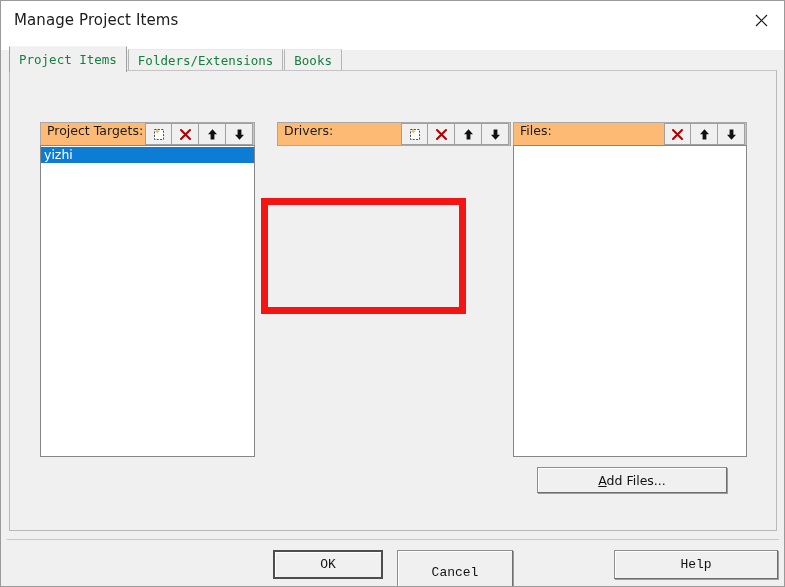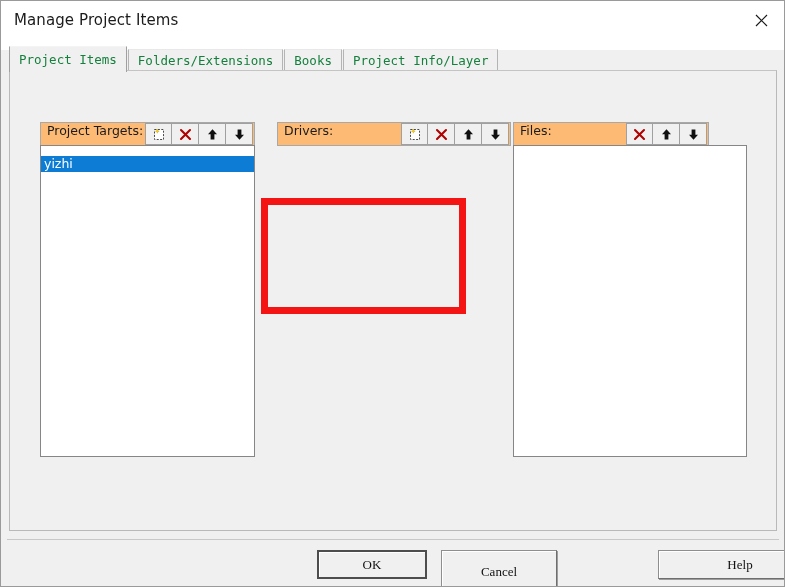--- a/index.html
+++ b/index.html
@@ -148,21 +148,21 @@
   .tool-btn + .tool-btn { border-left: none; }
   .tool-btn svg { display: block; }
   .tool-group { display: flex; margin-right: 1px; }
 
   .listbox {
     position: absolute;
     background: #ffffff;
     border: 1px solid #868686;
     box-sizing: border-box;
     overflow: hidden;
-    padding: 10px 0 0 0;
+    padding: 1px 0 0 0;
   }
   .listitem {
     height: 16px;
     line-height: 16px;
     font-family: "DejaVu Sans", sans-serif;
     font-size: 12.5px;
     color: #111;
     padding-left: 3px;
     white-space: nowrap;
     cursor: default;
@@ -183,23 +183,22 @@
     display: flex;
     align-items: center;
     justify-content: center;
     cursor: default;
     position: absolute;
     font-family: "DejaVu Sans", sans-serif;
     font-size: 12.5px;
     color: #111;
   }
   .btn.mono {
-    font-family: Liberation Serif, serif;
+    font-family: Liberation Mono, monospace;
     font-size: 13px;
-    margin-left: 44px;
   }
   .btn.focused {
     border: 2px solid #4d4d4d;
     box-shadow: inset 1px 1px 0 #ffffff;
   }
   .btn u { text-decoration: underline; }
 
   
   #bottom-sep {
     position: absolute;
@@ -234,21 +233,20 @@
       <svg width="13" height="13" viewBox="0 0 13 13" aria-hidden="true">
         <path d="M1 1 L12 12 M12 1 L1 12" stroke="#1a1a1a" stroke-width="1.2" fill="none"></path>
       </svg>
     </div>
   </div>
 
   <div id="tabstrip">
     <div class="tab selected">Project Items</div>
     <div class="tab">Folders/Extensions</div>
     <div class="tab">Books</div>
-    <div class="tab">Project Info/Layer</div>
   </div>
 
   <div id="tabpage">
 
     <div class="col-header" style="left:30px; top:51px; width:215px;">
       <span class="hdr-label">Project Targets:</span>
       <span class="hdr-spacer"></span>
       <span class="tool-group">
         <span class="tool-btn">
           <svg width="15" height="15" viewBox="0 0 15 15" aria-hidden="true">
@@ -298,21 +296,21 @@
           </svg>
         </span>
         <span class="tool-btn">
           <svg width="15" height="15" viewBox="0 0 15 15" aria-hidden="true">
             <path d="M7.5 12.8 L12 7.8 L9.4 7.8 L9.4 2.4 L5.6 2.4 L5.6 7.8 L3 7.8 Z" fill="#101010"></path>
           </svg>
         </span>
       </span>
     </div>
 
-    <div class="col-header" style="left:503px; top:51px; width:196px;">
+    <div class="col-header" style="left:503px; top:51px; width:234px;">
       <span class="hdr-label">Files:</span>
       <span class="hdr-spacer"></span>
       <span class="tool-group">
         <span class="tool-btn">
           <svg width="15" height="15" viewBox="0 0 15 15" aria-hidden="true">
             <path d="M3 3 L12 12 M12 3 L3 12" stroke="#b00000" stroke-width="2.1" fill="none" stroke-linecap="round"></path>
           </svg>
         </span>
         <span class="tool-btn">
           <svg width="15" height="15" viewBox="0 0 15 15" aria-hidden="true">
@@ -322,20 +320,25 @@
         <span class="tool-btn">
           <svg width="15" height="15" viewBox="0 0 15 15" aria-hidden="true">
             <path d="M7.5 12.8 L12 7.8 L9.4 7.8 L9.4 2.4 L5.6 2.4 L5.6 7.8 L3 7.8 Z" fill="#101010"></path>
           </svg>
         </span>
       </span>
     </div>
     <div class="listbox" style="left:503px; top:74px; width:234px; height:312px;"></div>
 
 
+    <div class="btn" style="left:527px; top:396px; width:190px; height:26px;">
+      <span>
+        <u>A</u><span>dd Files...</span>
+      </span>
+    </div>
 
   </div>
 
   <div id="annotation-rect"></div>
 
   <div id="bottom-sep"></div>
 
   <div class="btn mono focused" style="left:272px; top:549px; width:110px; height:29px;">OK</div>
   <div class="btn mono" style="left:396px; top:549px; width:116px; height:44px;">Cancel</div>
   <div class="btn mono" style="left:613px; top:549px; width:164px; height:29px;">Help</div>

